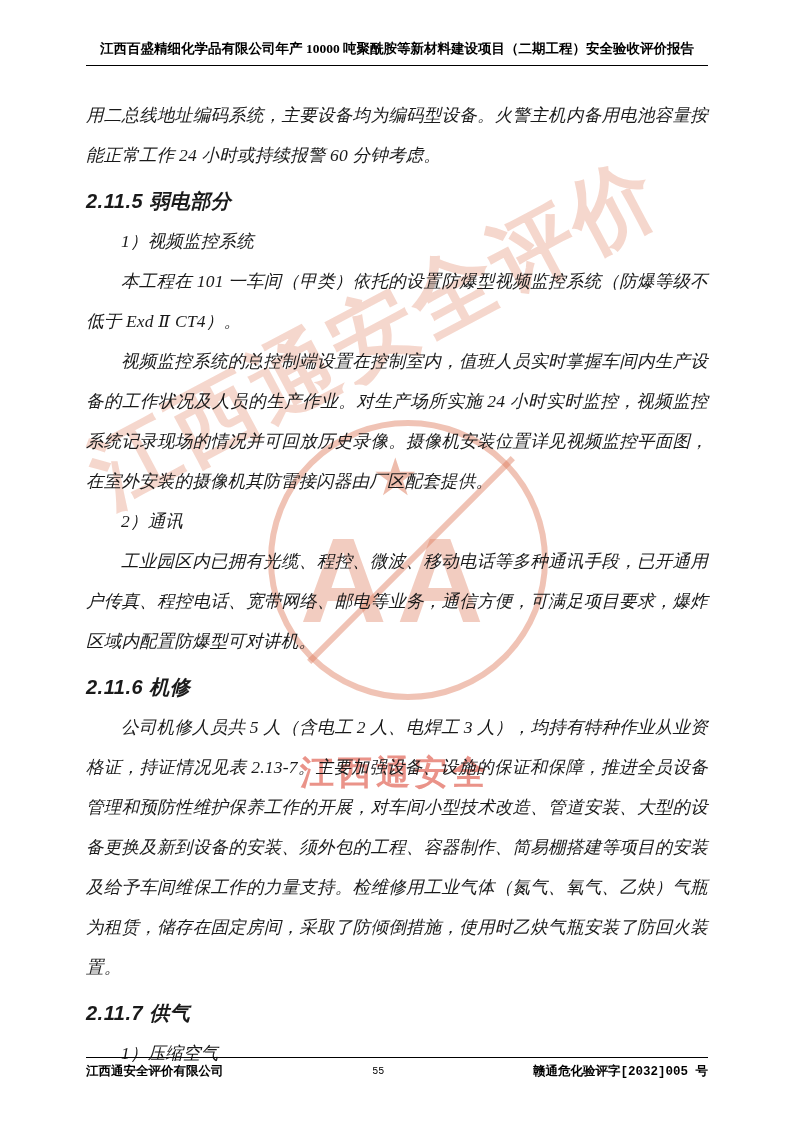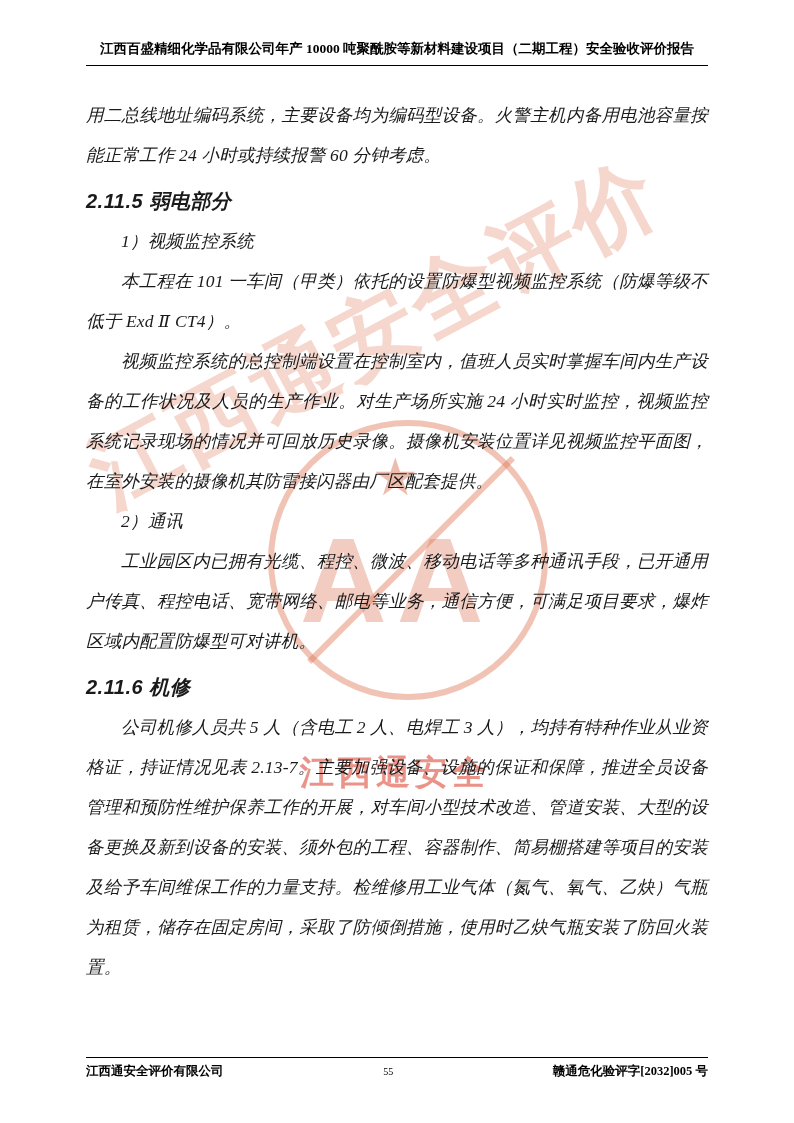--- a/index.html
+++ b/index.html
@@ -168,20 +168,21 @@
     width: 622px;
     margin-bottom: 5px;
   }
   .footer-row {
     display: flex;
     justify-content: space-between;
     align-items: center;
     font-size: 12.5px;
     font-weight: bold;
     color: #000;
+    font-family: Liberation Mono, monospace;
   }
   .footer-center {
     font-size: 10px;
     font-weight: normal;
   }
 </style>
 </head>
 <body>
 
 <div class="page">
@@ -210,20 +211,22 @@
     <p class="indent">1）视频监控系统</p>
     <p class="indent">本工程在 101 一车间（甲类）依托的设置防爆型视频监控系统（防爆等级不低于 Exd Ⅱ CT4）。</p>
     <p class="indent">视频监控系统的总控制端设置在控制室内，值班人员实时掌握车间内生产设备的工作状况及人员的生产作业。对生产场所实施 24 小时实时监控，视频监控系统记录现场的情况并可回放历史录像。摄像机安装位置详见视频监控平面图，在室外安装的摄像机其防雷接闪器由厂区配套提供。</p>
 
     <p class="indent">2）通讯</p>
     <p class="indent">工业园区内已拥有光缆、程控、微波、移动电话等多种通讯手段，已开通用户传真、程控电话、宽带网络、邮电等业务，通信方便，可满足项目要求，爆炸区域内配置防爆型可对讲机。</p>
 
     <h3 class="section">2.11.6  机修</h3>
     <p class="indent">公司机修人员共 5 人（含电工 2 人、电焊工 3 人），均持有特种作业从业资格证，持证情况见表 2.13-7。主要加强设备、设施的保证和保障，推进全员设备管理和预防性维护保养工作的开展，对车间小型技术改造、管道安装、大型的设备更换及新到设备的安装、须外包的工程、容器制作、简易棚搭建等项目的安装及给予车间维保工作的力量支持。检维修用工业气体（氮气、氧气、乙炔）气瓶为租赁，储存在固定房间，采取了防倾倒措施，使用时乙炔气瓶安装了防回火装置。</p>
 
+    <h3 class="section">2.11.7  供气</h3>
+    <p class="indent">1）压缩空气</p>
   </div>
 
   <div class="footer">
     <div class="footer-rule"></div>
     <div class="footer-row">
       <div>江西通安全评价有限公司</div>
       <div class="footer-center">55</div>
       <div>赣通危化验评字[2032]005 号</div>
     </div>
   </div>

